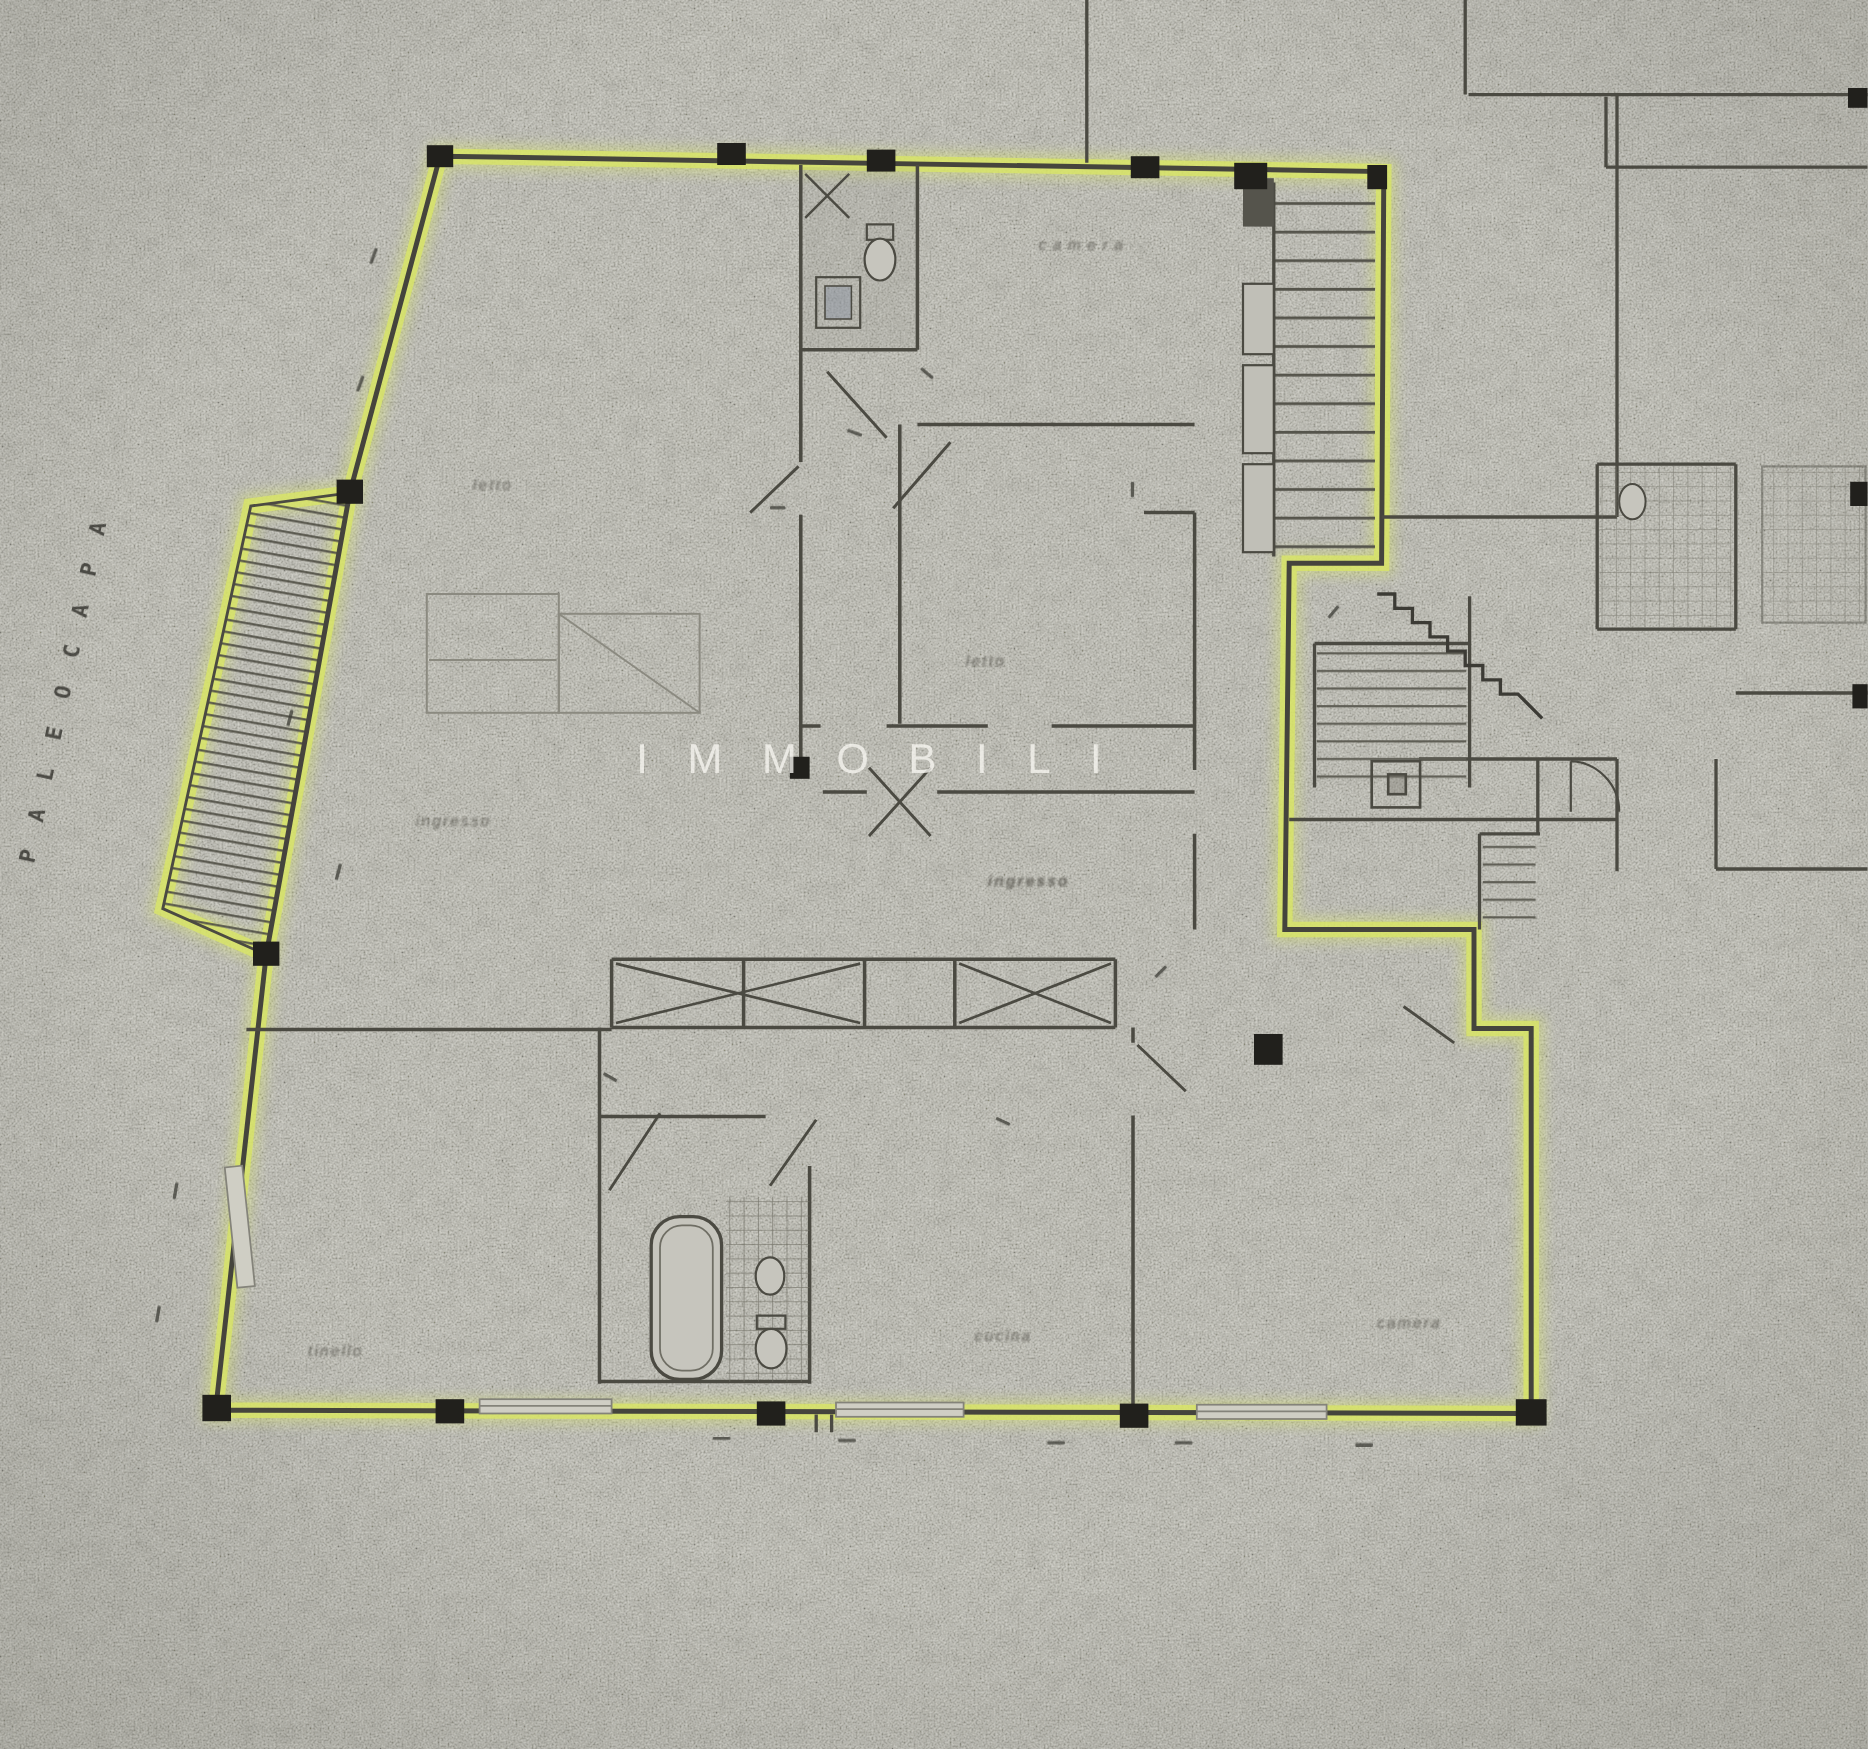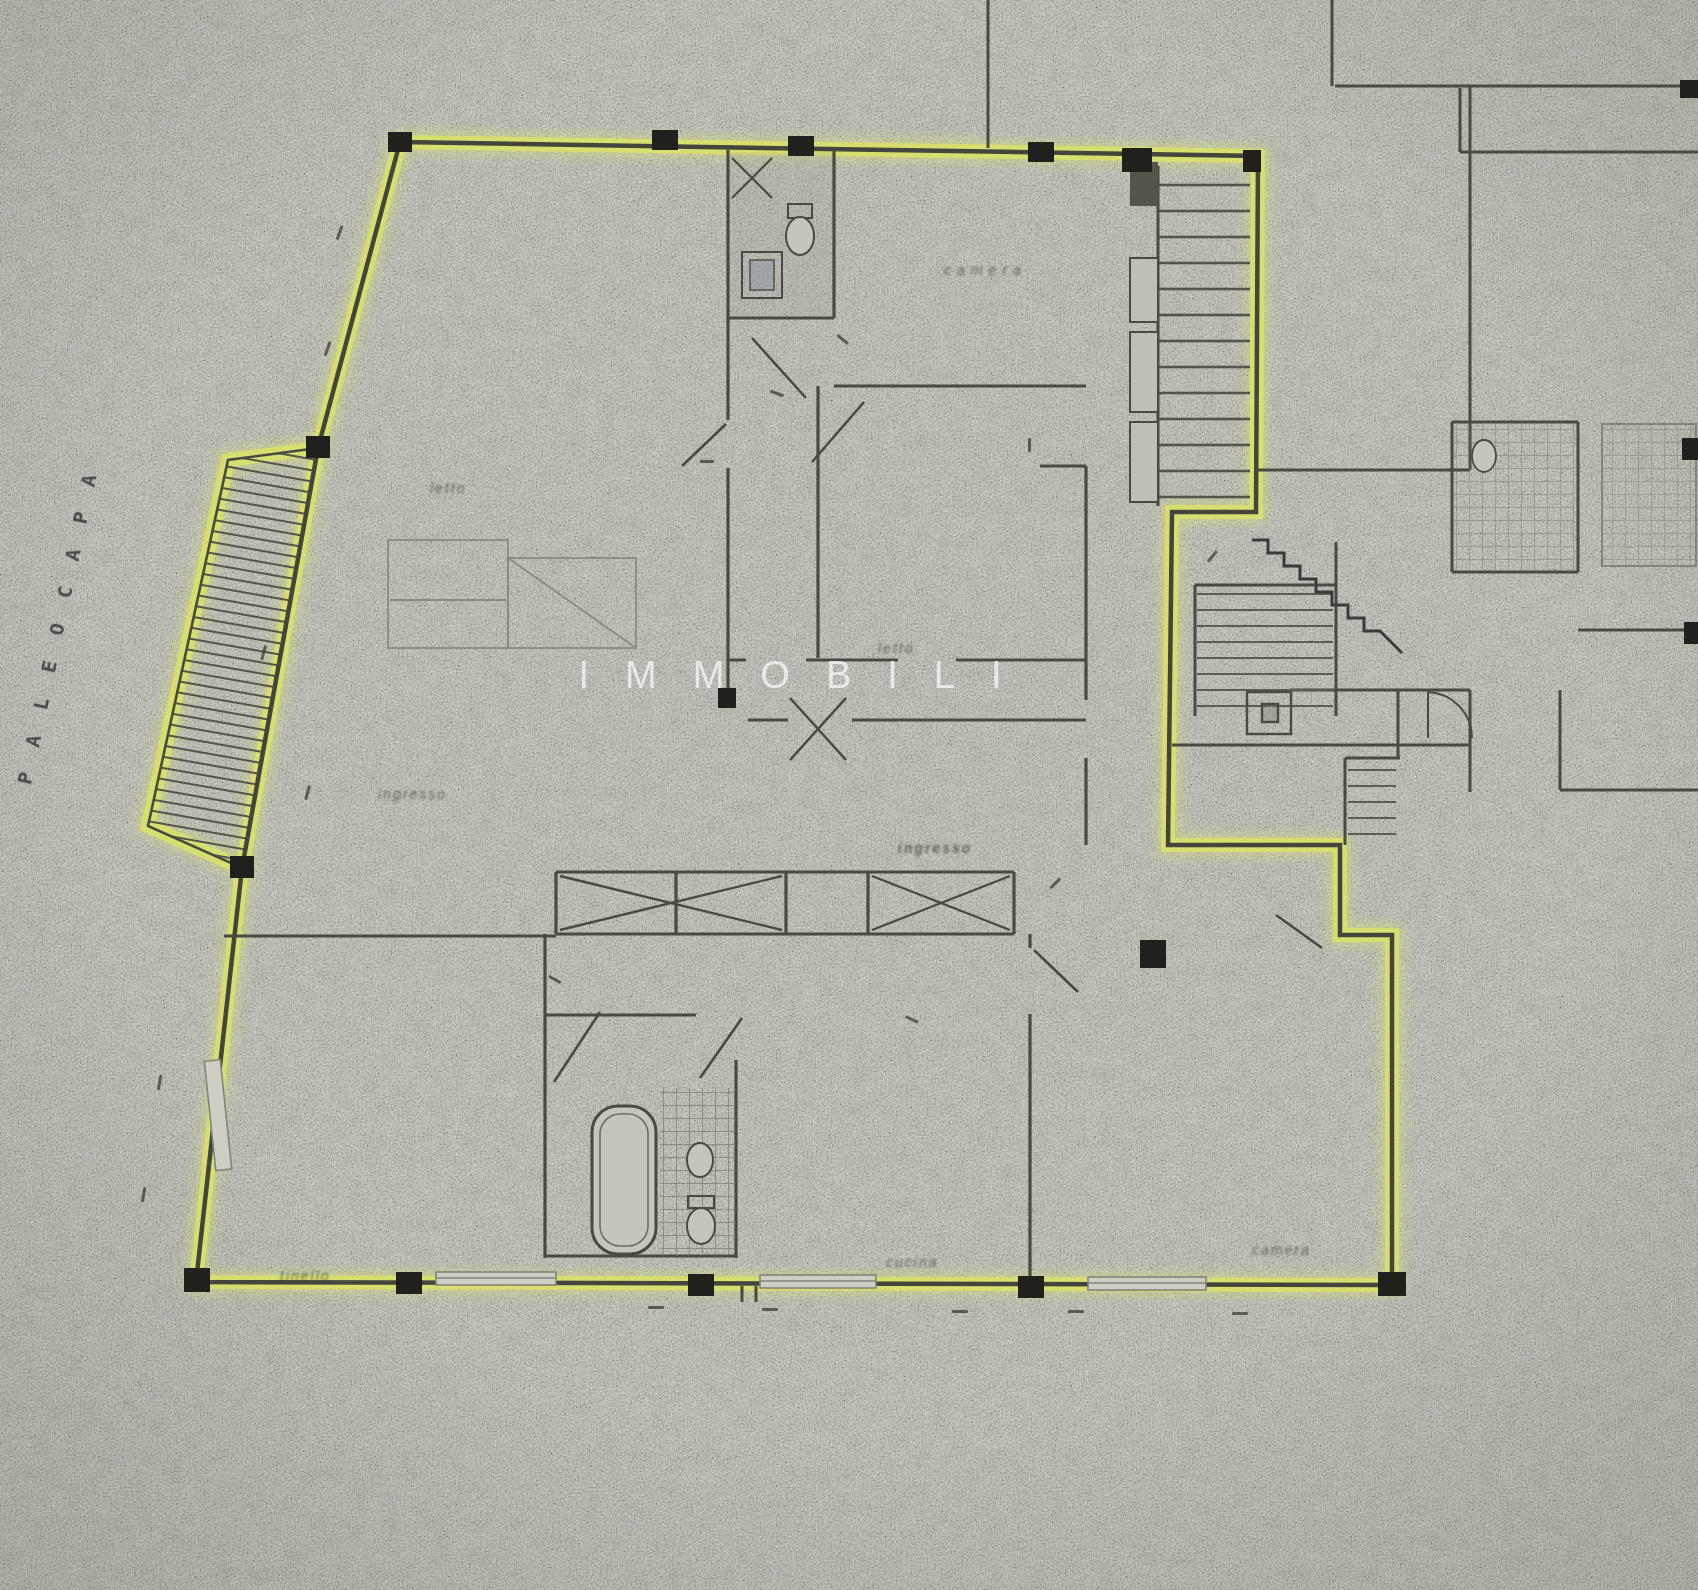--- a/index.html
+++ b/index.html
@@ -8,29 +8,29 @@
   .canvas svg.plan{position:absolute;left:0;top:0;}
 
   
   .street{position:absolute;left:24px;top:772px;transform-origin:0 50%;
           transform:rotate(-78deg);font-family:"DejaVu Sans Mono",monospace;
           font-size:20px;font-weight:bold;letter-spacing:26px;color:#34332e;
           opacity:.82;filter:blur(.4px);white-space:nowrap;}
 
   
   .lbl{position:absolute;font-size:14px;font-style:italic;color:#403e37;
-       letter-spacing:2px;opacity:.7;filter:blur(.9px);white-space:nowrap;margin-top:48px;}
+       letter-spacing:2px;opacity:.7;filter:blur(.9px);white-space:nowrap;}
 
   
   .wm{position:absolute;left:440px;top:636px;width:700px;pointer-events:none;}
   .wm-row{display:flex;align-items:flex-end;justify-content:center;height:196px;}
   .wm-word{font-size:118px;font-weight:500;letter-spacing:5px;line-height:1;
            color:rgba(247,246,241,.85);transform:translateY(10px);}
   .wm-tri{width:178px;height:188px;margin:0 -4px;opacity:.92;}
-  .wm-sub{margin-top:18px;text-align:center;font-size:38px;font-weight:400;
+  .wm-sub{margin-top:34px;text-align:center;font-size:38px;font-weight:400;
           letter-spacing:36px;text-indent:36px;color:rgba(247,246,241,.78);}
 </style>
 </head>
 <body>
 
 <div class="canvas">
 
 <svg class="plan" width="1698" height="1590" viewBox="0 0 1698 1590">
   <defs>
     <filter id="grainFine" x="-2%" y="-2%" width="104%" height="104%">

